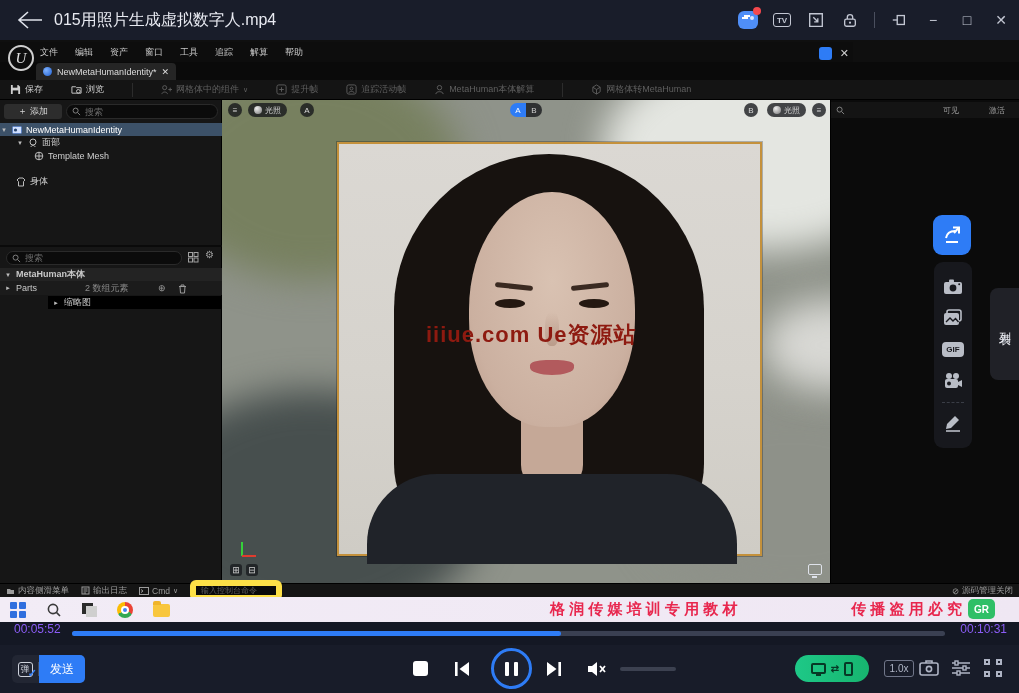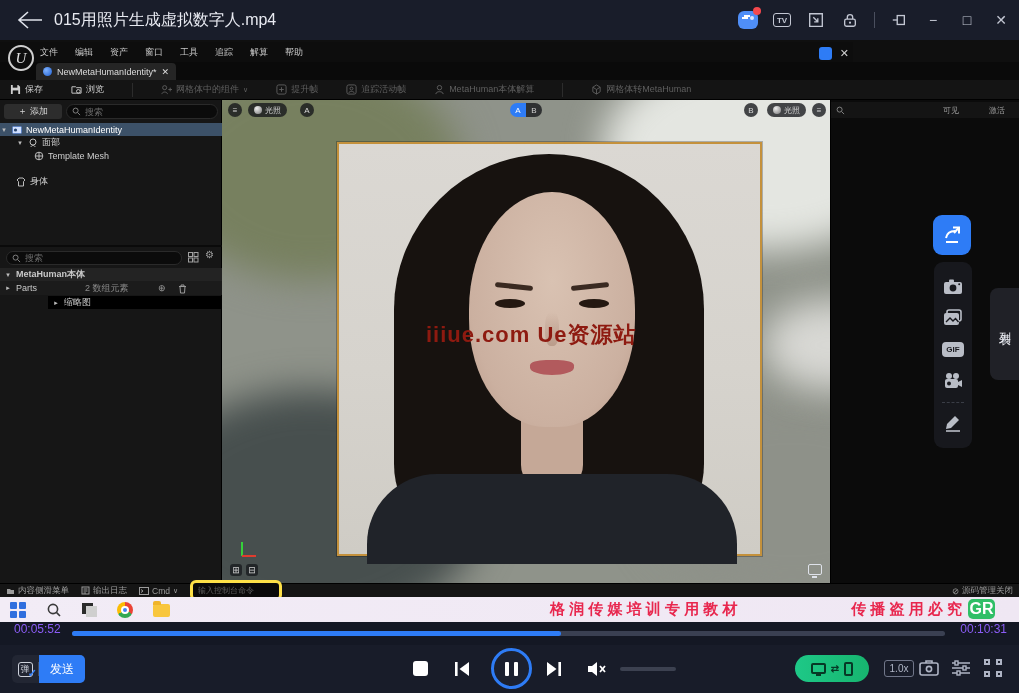--- a/index.html
+++ b/index.html
@@ -112,22 +112,22 @@
   .panel-right { position:absolute; left:830px; top:60px; width:189px; height:483px; background:#0b0b0b; border-left:1px solid #000; }
   .pr-header { position:absolute; left:0; top:2px; width:189px; height:16px; display:flex; align-items:center;
     color:#9a9a9a; font-size:8px; background:#141414; }
   .pr-col-vis { position:absolute; left:112px; }
   .pr-col-act { position:absolute; left:158px; }
 
   
   .ue-status { position:absolute; left:0; top:543px; width:1019px; height:14px; background:#151515;
     display:flex; align-items:center; gap:12px; padding-left:6px; border-top:1px solid #000; }
   .st-item { display:flex; align-items:center; gap:3px; color:#9c9c9c; font-size:8.5px; cursor:pointer; }
-  .console-in { width:92px; height:21px; background:#0a0a0a; border-radius:6px; border:3px solid #fde047;
-    padding:0 5px; display:flex; align-items:center; }
+  .console-in { width:92px; height:21px; background:#0a0a0a; border-radius:6px; border:6px solid #fde047;
+    padding:0 5px; display:flex; align-items:flex-start; }
   .console-in input { width:100%; background:transparent; border:none; outline:none; color:#bbb; font-size:8px;
     font-family:"Liberation Sans", sans-serif; }
   .console-in input::placeholder { color:#5d5d5d; }
   .st-right { position:absolute; right:6px; display:flex; align-items:center; gap:3px; color:#9c9c9c; font-size:8.5px; }
 
   
   .side-share { left:933px; top:215px; width:38px; height:40px; background:#2e7cf6; border-radius:9px;
     display:flex; align-items:center; justify-content:center; cursor:pointer; z-index:20; }
   .side-tools { left:934px; top:262px; width:38px; height:186px; background:#17181d; border-radius:9px;
     display:flex; flex-direction:column; align-items:center; justify-content:space-evenly; z-index:20; padding:4px 0; }
@@ -151,21 +151,21 @@
   .taskview:after { content:""; position:absolute; left:4px; top:3px; width:11px; height:11px; background:#cfcfcf; }
   .chrome { width:16px; height:16px; border-radius:50%;
     background:conic-gradient(#ea4335 0 33%, #34a853 33% 66%, #fbbc05 66% 100%); position:relative; }
   .chrome:after { content:""; position:absolute; left:4px; top:4px; width:8px; height:8px; border-radius:50%;
     background:#4285f4; border:2px solid #fff; box-sizing:border-box; }
   .folder { width:17px; height:13px; background:#f8c63d; border-radius:2px; position:relative; margin-top:2px; }
   .folder:before { content:""; position:absolute; left:0; top:-3px; width:8px; height:4px; background:#f0b42a; border-radius:2px 2px 0 0; }
   .banner-text { position:absolute; left:550px; top:0; height:25px; width:412px; display:flex; align-items:center;
     justify-content:space-between; color:#e8274e; font-size:15px; font-weight:bold; }
   .gr-logo { position:absolute; right:24px; top:2px; width:27px; height:20px; background:#2fbf66; border-radius:5px;
-    color:#fff; font-size:16px; font-weight:bold; display:flex; align-items:center; justify-content:center; }
+    color:#fff; font-size:10px; font-weight:bold; display:flex; align-items:center; justify-content:center; }
 
   
   .progress-row { left:0; top:622px; width:1019px; height:23px; background:#141824; }
   .ptime { position:absolute; top:0; color:#8b5cf6; font-size:12px; }
   .ptrack { position:absolute; left:72px; top:9px; width:873px; height:5px; background:#3a4052; border-radius:3px; }
   .pfill { height:5px; background:#2e7cf6; border-radius:3px; }
 
   
   .controls { left:0; top:645px; width:1019px; height:48px; background:#181c29; }
   .chat { position:absolute; left:12px; top:10px; height:28px; display:flex; align-items:center;

